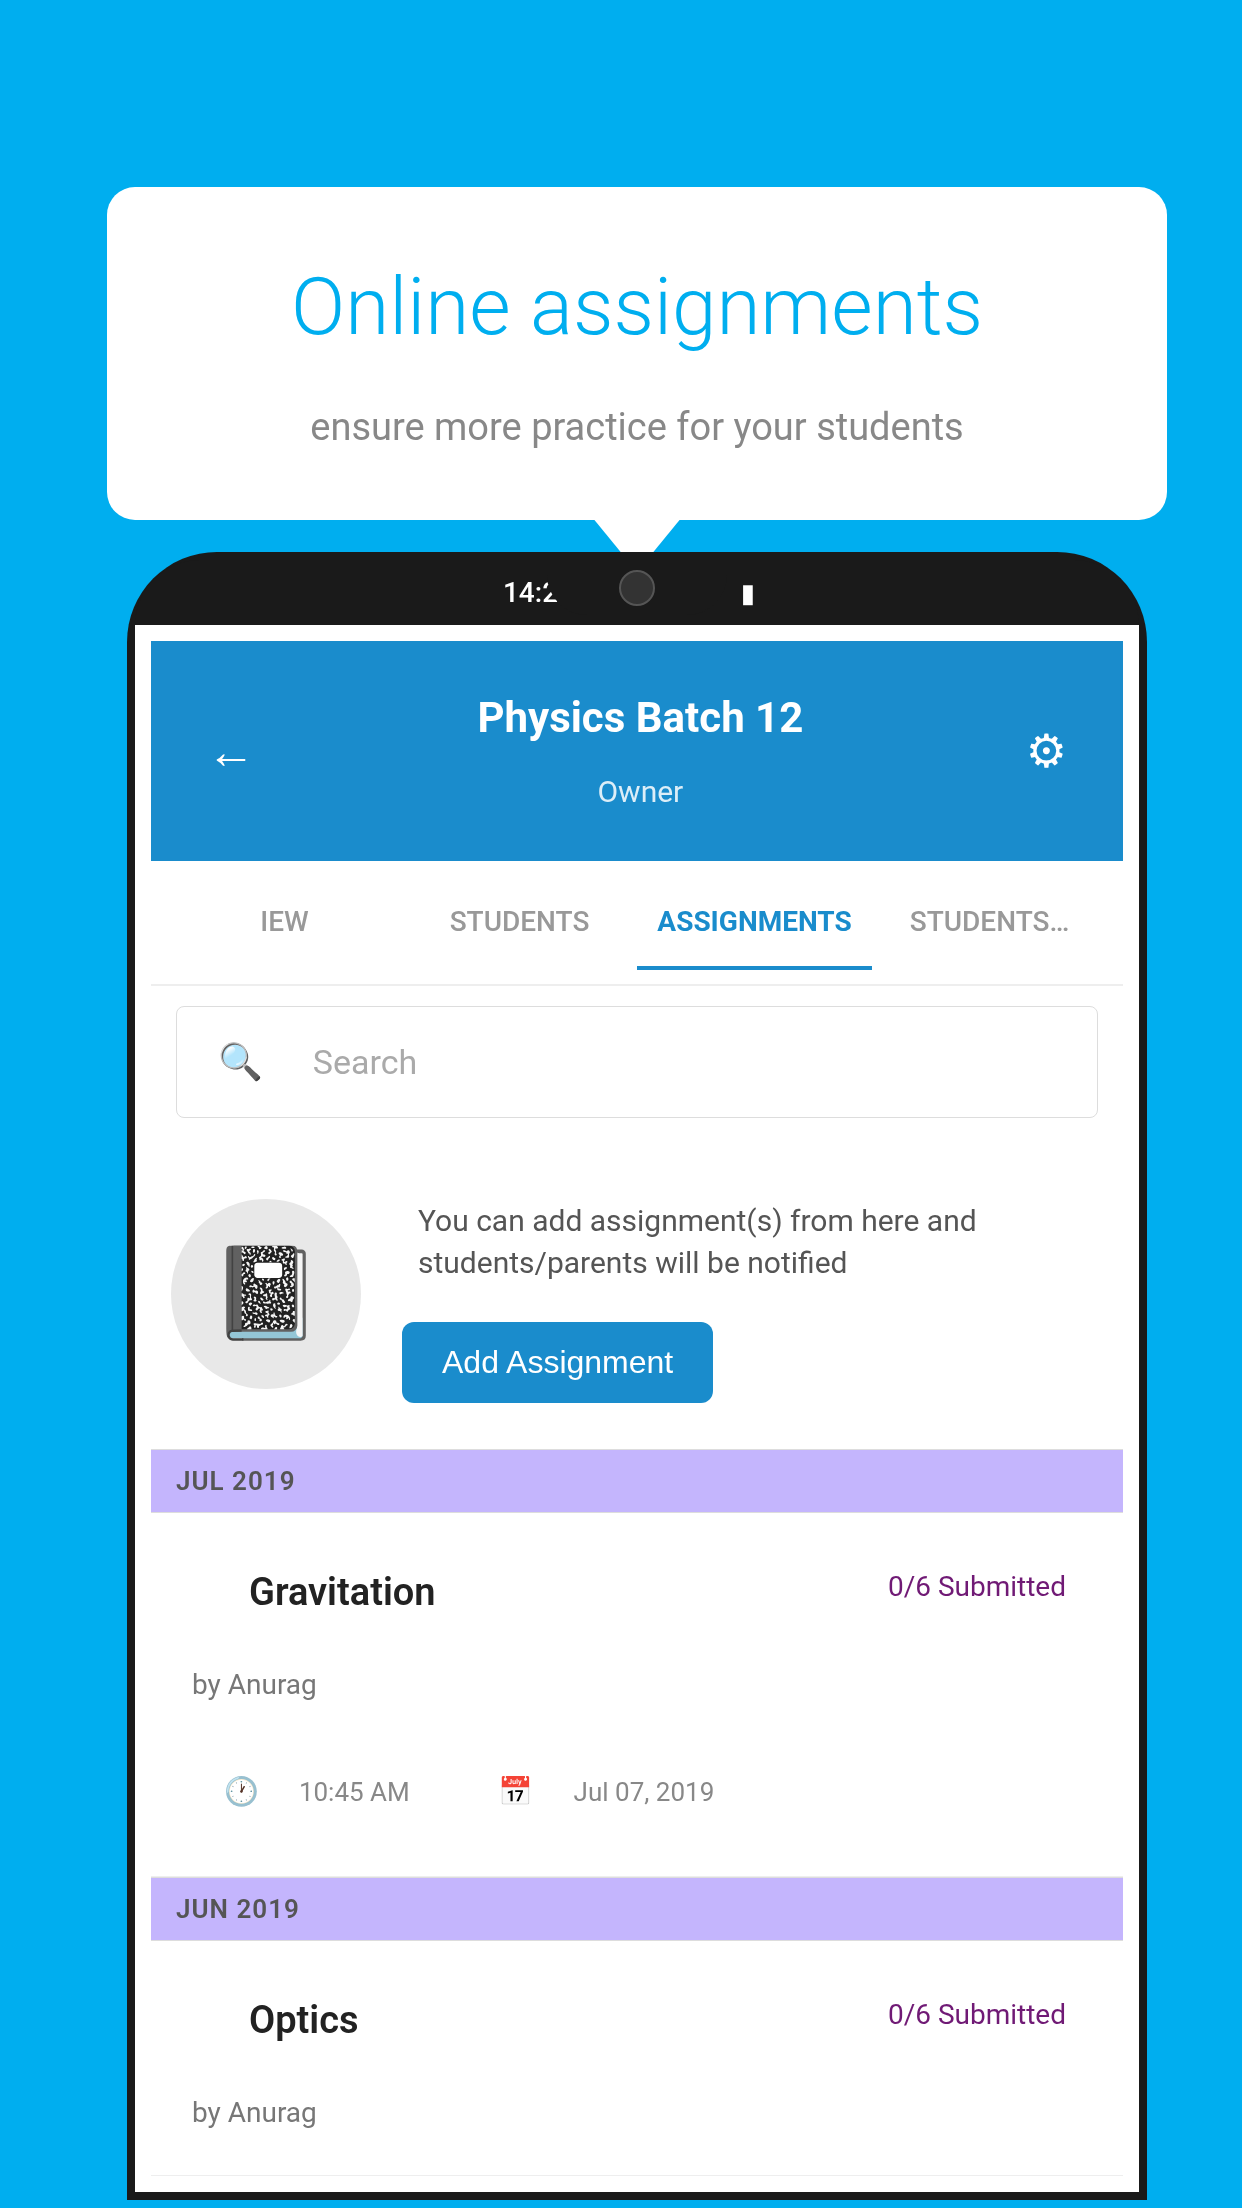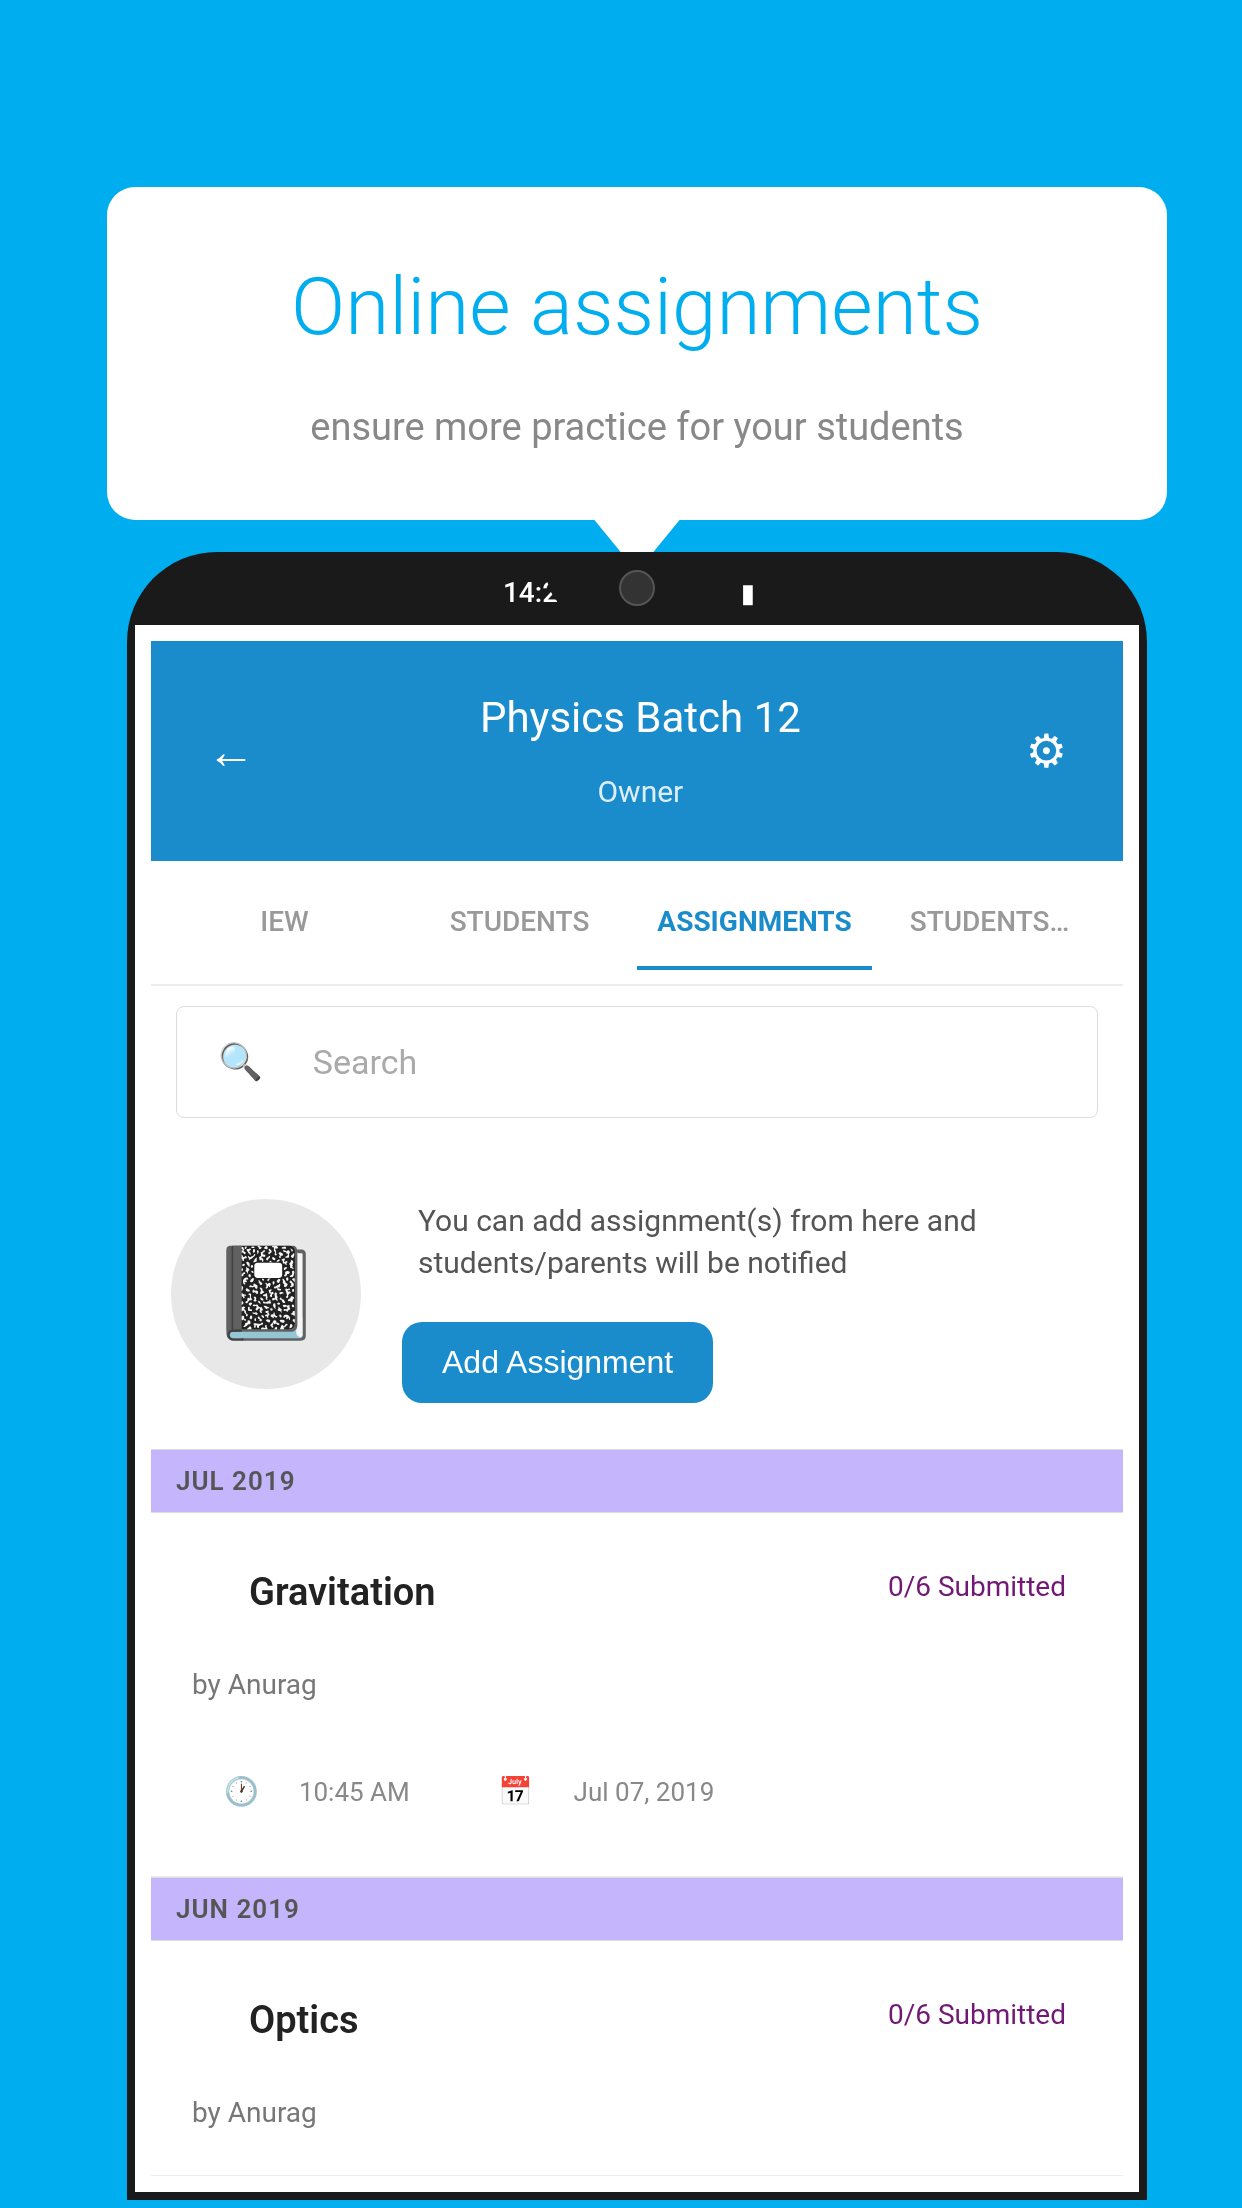--- a/index.html
+++ b/index.html
@@ -146,21 +146,21 @@
       cursor: pointer;
     }
 
     .header-title-group {
       text-align: center;
     }
 
     .header-title {
       color: white;
       font-size: 42px;
-      font-weight: 400;
+      font-weight: 700;
     }
 
     .header-subtitle {
       color: rgba(255,255,255,0.85);
       font-size: 30px;
     }
 
     .settings-icon {
       color: white;
       font-size: 46px;
@@ -252,21 +252,21 @@
       font-size: 30px;
       color: #555;
       line-height: 1.4;
       margin-bottom: 22px;
     }
 
     .add-assignment-btn {
       background: #1a8ccc;
       color: white;
       border: none;
-      border-radius: 20px;
+      border-radius: 12px;
       padding: 22px 40px;
       font-size: 32px;
       font-weight: 500;
       cursor: pointer;
     }
 
     
     .section-header {
       background: #c4b5fd;
       padding: 16px 25px;

